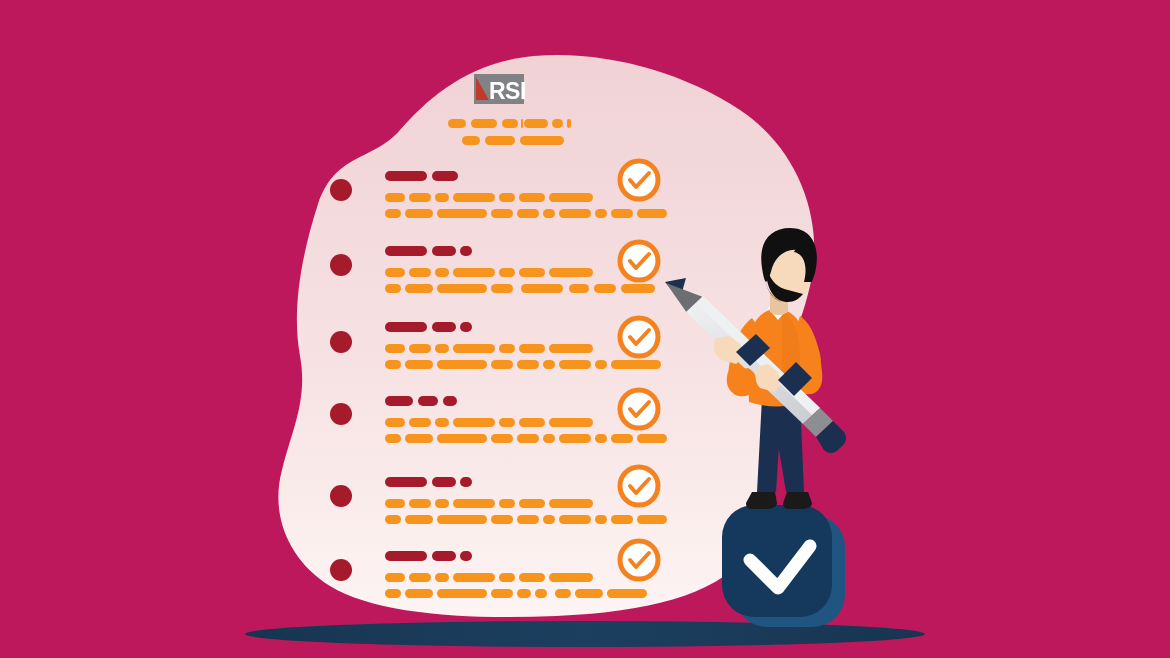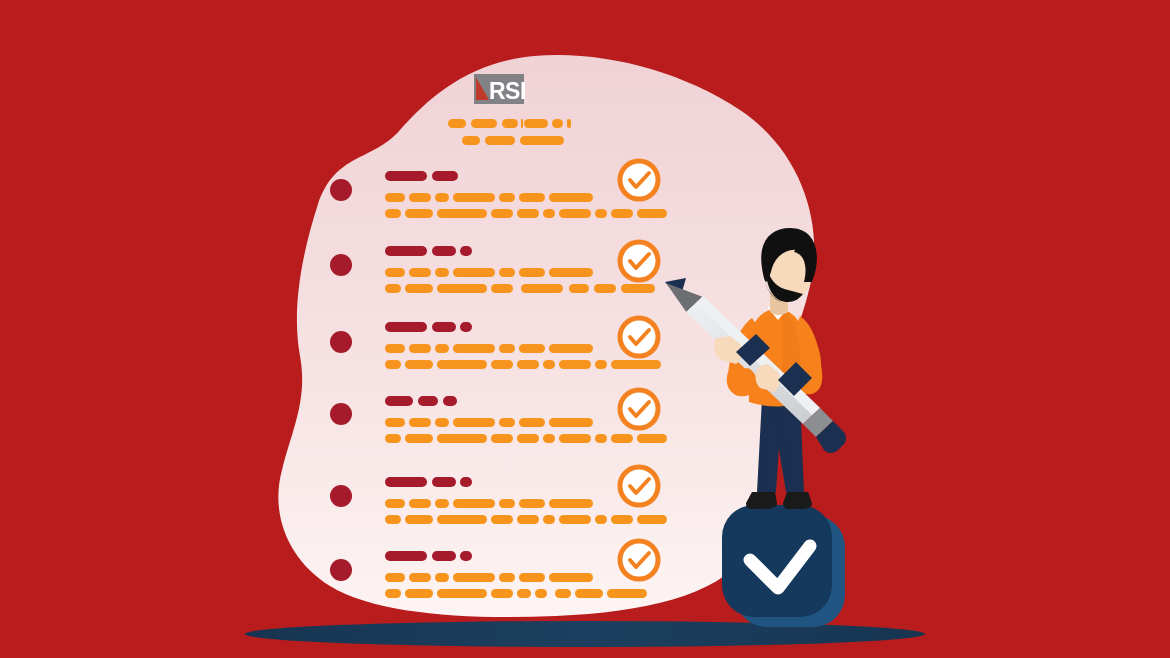--- a/index.html
+++ b/index.html
@@ -8,21 +8,21 @@
     padding: 0;
     background: #ffffff;
   }
   body {
     font-family: "Liberation Sans", sans-serif;
   }
   #stage {
     position: relative;
     width: 1170px;
     height: 658px;
-    background: #b91c1c;
+    background: #be185d;
     overflow: hidden;
   }
   #art {
     position: absolute;
     top: 0;
     left: 0;
     width: 1170px;
     height: 658px;
     display: block;
   }

